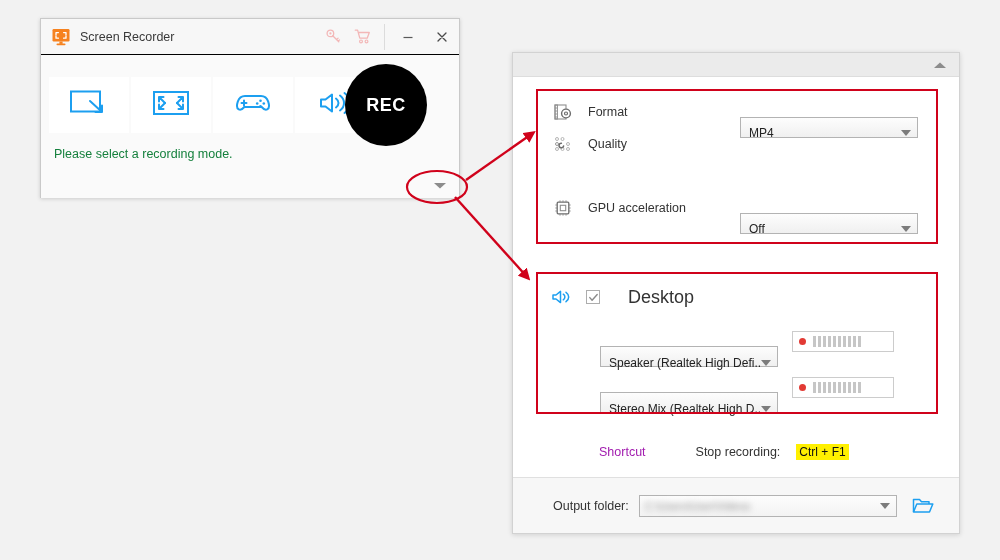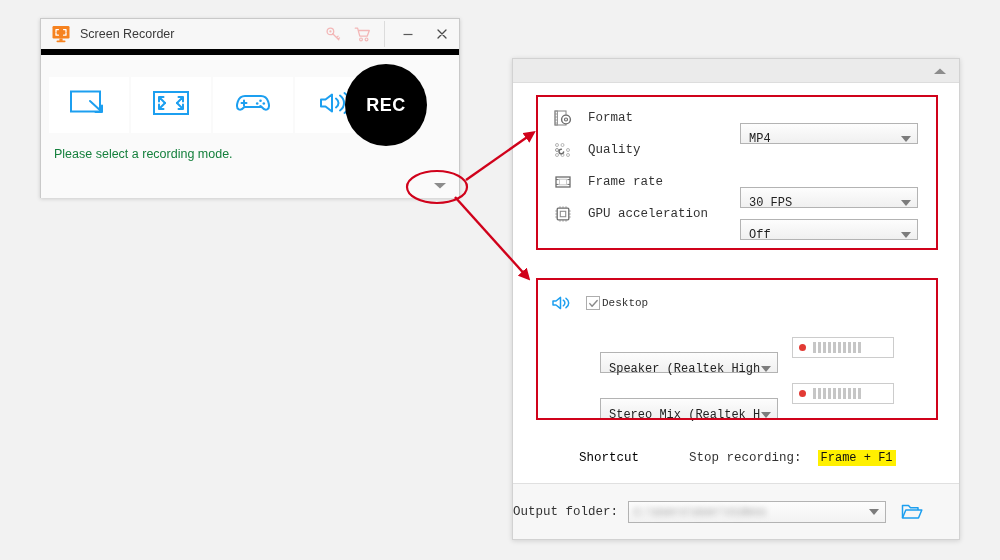--- a/index.html
+++ b/index.html
@@ -20,21 +20,21 @@
     left: 40px; top: 18px;
     width: 420px; height: 180px;
     background: #ffffff;
     border: 1px solid #c9c9c9;
     box-shadow: 0 1px 4px rgba(0,0,0,0.16);
     box-sizing: border-box;
   }
   #recorder-titlebar {
     height: 36px;
     background: #f7f7f7;
-    border-bottom: 6px solid #000000;
+    border-bottom: 1px solid #000000;
     display: flex;
     align-items: center;
     box-sizing: border-box;
     position: relative;
   }
   #app-logo {
     width: 20px; height: 20px;
     margin-left: 10px;
     flex: 0 0 auto;
   }
@@ -101,27 +101,26 @@
   #expand-toggle {
     position: absolute;
     right: 8px; bottom: 6px;
     width: 22px; height: 14px;
     display: flex; align-items: center; justify-content: center;
   }
 
   
   #settings-panel {
     position: absolute;
-    left: 512px; top: 58px;
+    left: 512px; top: 52px;
     width: 448px; height: 482px;
     background: #ffffff;
     border: 1px solid #d2d2d2;
     box-shadow: 0 1px 5px rgba(0,0,0,0.14);
     box-sizing: border-box;
-    font-family: Liberation Mono, monospace;
   }
   #settings-header {
     height: 24px;
     background: #ebebeb;
     border-bottom: 1px solid #dddddd;
     display: flex; align-items: center; justify-content: flex-end;
     padding-right: 10px;
     box-sizing: border-box;
   }
   #collapse-toggle { width: 18px; height: 14px; display:flex; align-items:center; justify-content:center; }
@@ -206,22 +205,22 @@
   .checkbox {
     width: 14px; height: 14px;
     border: 1px solid #adadad;
     background: #ffffff;
     margin-left: 12px;
     flex: 0 0 auto;
     display: flex; align-items: center; justify-content: center;
     box-sizing: border-box;
   }
   .audio-label {
-    margin-left: 2px;
-    font-size: 11px;
+    margin-left: 28px;
+    font-size: 18px;
     color: #333333;
   }
   .audio-controls {
     display: flex; align-items: center;
     margin-top: 8px;
     margin-left: 64px;
   }
   .audio-controls .dropdown { width: 178px; }
   .vu-meter {
     width: 102px; height: 21px;
@@ -243,42 +242,42 @@
 
   
   #shortcut-row {
     position: absolute;
     left: 0; top: 385px;
     width: 446px;
     height: 28px;
     display: flex;
     align-items: center;
   }
-  #shortcut-label { margin-left: 66px; font-size: 12.5px; color: #000000; }
+  #shortcut-label { margin-left: 86px; font-size: 12.5px; color: #a21caf; }
   #stop-label { margin-left: 50px; font-size: 12.5px; color: #333; text-align: right; }
   #shortcut-key {
     margin-left: 16px;
     font-size: 12px;
     color: #111;
     background: #fff000;
     padding: 1px 3px;
   }
 
   
   #output-bar {
     position: absolute;
     left: 0; bottom: 0;
     width: 446px; height: 56px;
     background: #f7f7f7;
     border-top: 1px solid #e0e0e0;
     display: flex;
     align-items: center;
     box-sizing: border-box;
   }
-  #output-label { font-size: 12.5px; color: #333; }
+  #output-label { margin-left: 40px; font-size: 12.5px; color: #333; }
   #output-field {
     margin-left: 10px;
     width: 258px; height: 22px;
     background: linear-gradient(#fdfdfd, #f3f3f3);
     border: 1px solid #b3b3b3;
     box-sizing: border-box;
     display: flex; align-items: center; justify-content: space-between;
     padding: 0 6px 0 5px;
   }
   #output-value {
@@ -450,34 +449,20 @@
           <circle cx="15" cy="10" r="1.5" stroke="#b5b5b5" stroke-width="1" fill="none"></circle>
           <circle cx="4" cy="15" r="1.5" stroke="#b5b5b5" stroke-width="1" fill="none"></circle>
           <circle cx="9.5" cy="15" r="1.5" stroke="#b5b5b5" stroke-width="1" fill="none"></circle>
           <circle cx="15" cy="15" r="1.5" stroke="#b5b5b5" stroke-width="1" fill="none"></circle>
           <path d="M8.4 9.2a2.3 2.3 0 1 0 2.2 2.8" stroke="#6d6d6d" stroke-width="1.5" fill="none" stroke-linecap="round"></path>
         </svg>
       </span>
       <span class="row-label">Quality</span>
     </div>
 
-    <div class="setting-row" style="top:72px">
-      <span class="row-icon">
-        <svg width="20" height="20" viewBox="0 0 20 20">
-          <rect x="3" y="5" width="14" height="10" stroke="#6d6d6d" stroke-width="1.3" fill="none"></rect>
-          <path d="M3 7.6h2.6M3 12.4h2.6M14.4 7.6H17M14.4 12.4H17" stroke="#6d6d6d" stroke-width="1"></path>
-          <rect x="6.5" y="7.2" width="7" height="5.6" stroke="#c4c4c4" stroke-width="0.9" fill="none"></rect>
-        </svg>
-      </span>
-      <span class="row-label">Frame rate</span>
-      <span class="dropdown">
-        <span class="dd-text">30 FPS</span>
-        <span class="caret"></span>
-      </span>
-    </div>
 
     <div class="setting-row" style="top:104px">
       <span class="row-icon">
         <svg width="20" height="20" viewBox="0 0 20 20">
           <rect x="4.2" y="4.2" width="11.6" height="11.6" rx="1" stroke="#6d6d6d" stroke-width="1.3" fill="none"></rect>
           <rect x="7.3" y="7.3" width="5.4" height="5.4" stroke="#8e8e8e" stroke-width="1.1" fill="none"></rect>
           <path d="M7 4.2V2.4M10 4.2V2.4M13 4.2V2.4M7 17.6v-1.8M10 17.6v-1.8M13 17.6v-1.8M4.2 7H2.4M4.2 10H2.4M4.2 13H2.4M17.6 7h-1.8M17.6 10h-1.8M17.6 13h-1.8" stroke="#8e8e8e" stroke-width="1"></path>
         </svg>
       </span>
       <span class="row-label">GPU acceleration</span>
@@ -552,21 +537,21 @@
           </span>
         </span>
       </div>
     </div>
   </div>
   <div class="annot-box" id="annot-box-audio"></div>
 
   <div id="shortcut-row">
     <span id="shortcut-label">Shortcut</span>
     <span id="stop-label">Stop recording:</span>
-    <span id="shortcut-key">Frame + F1</span>
+    <span id="shortcut-key">Ctrl + F1</span>
   </div>
 
   <div id="output-bar">
     <span id="output-label">Output folder:</span>
     <span id="output-field">
       <span id="output-value">C:\Users\User\Videos</span>
       <span class="caret"></span>
     </span>
     <span id="folder-open-button">
       <svg width="22" height="19" viewBox="0 0 22 19">

